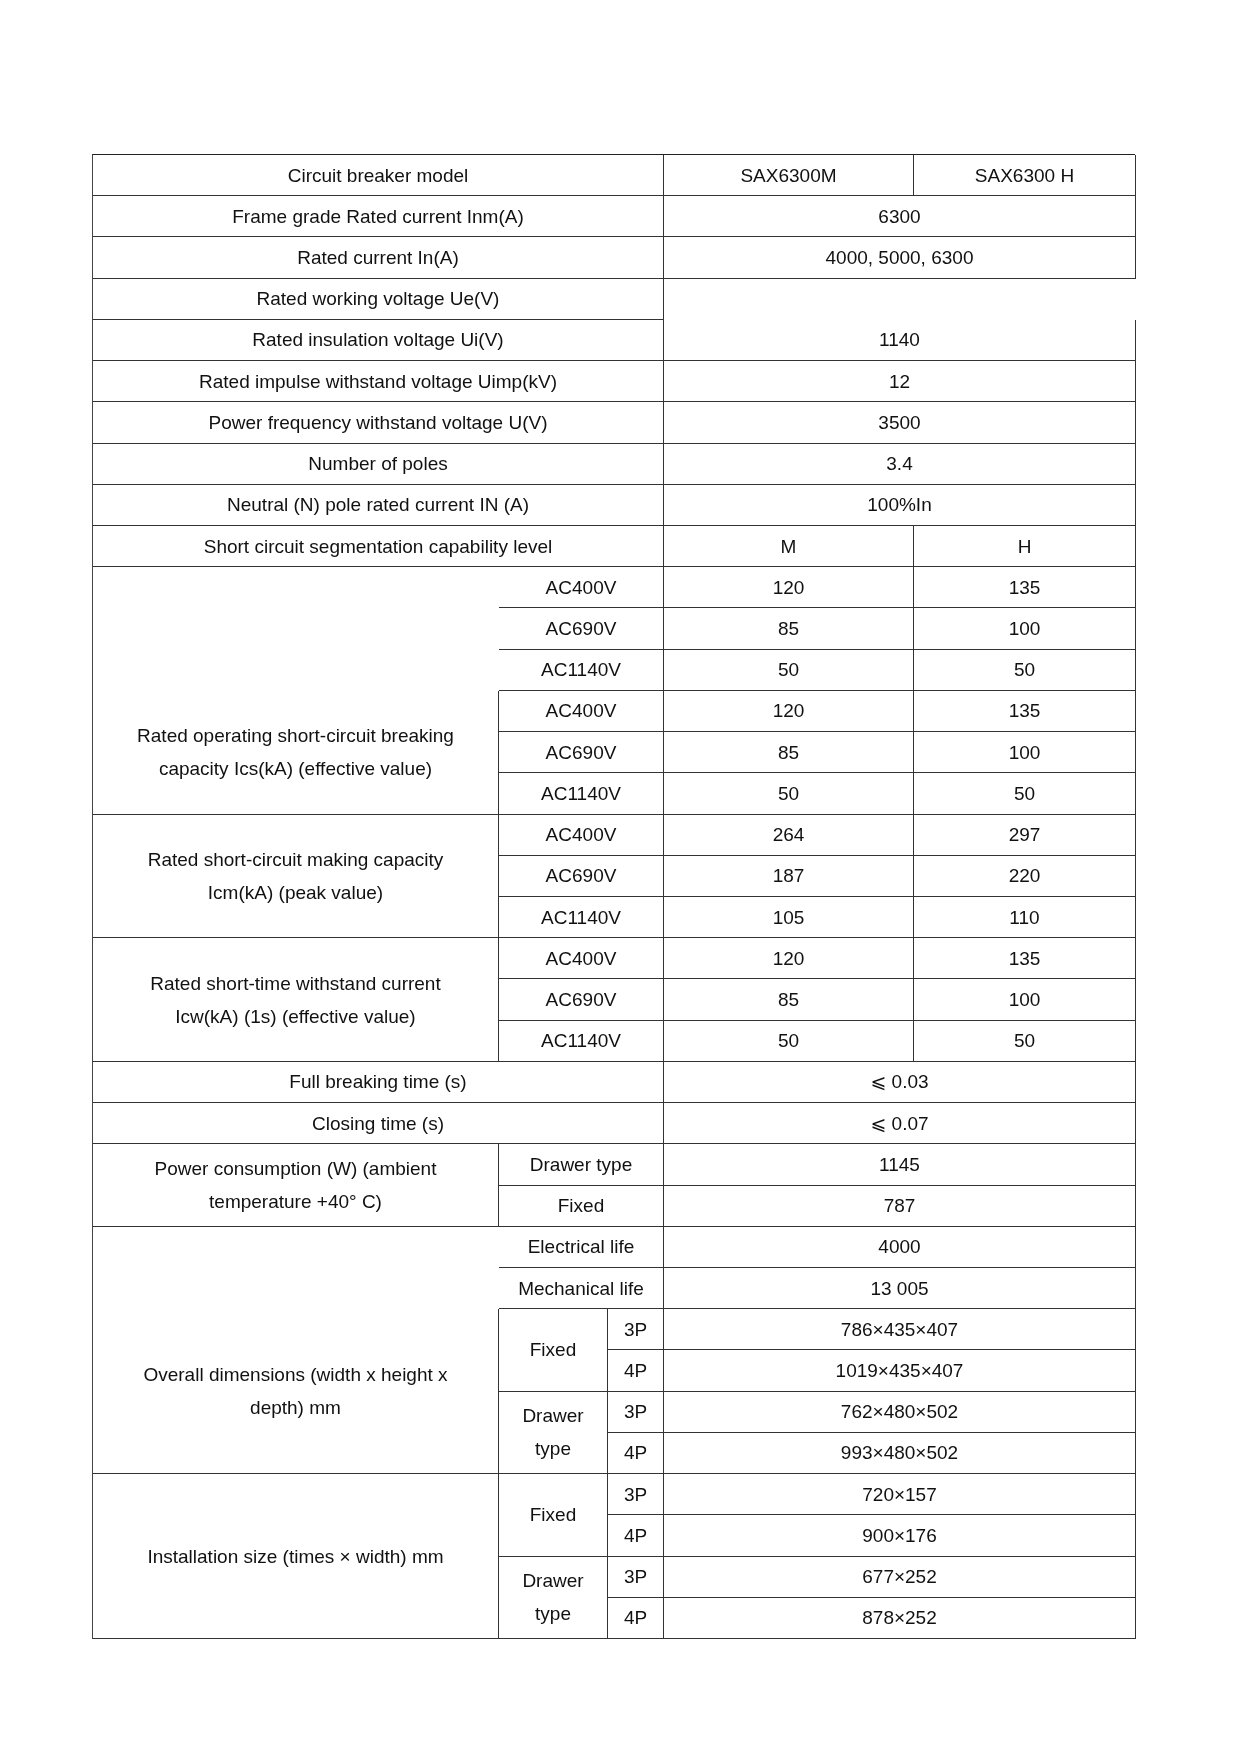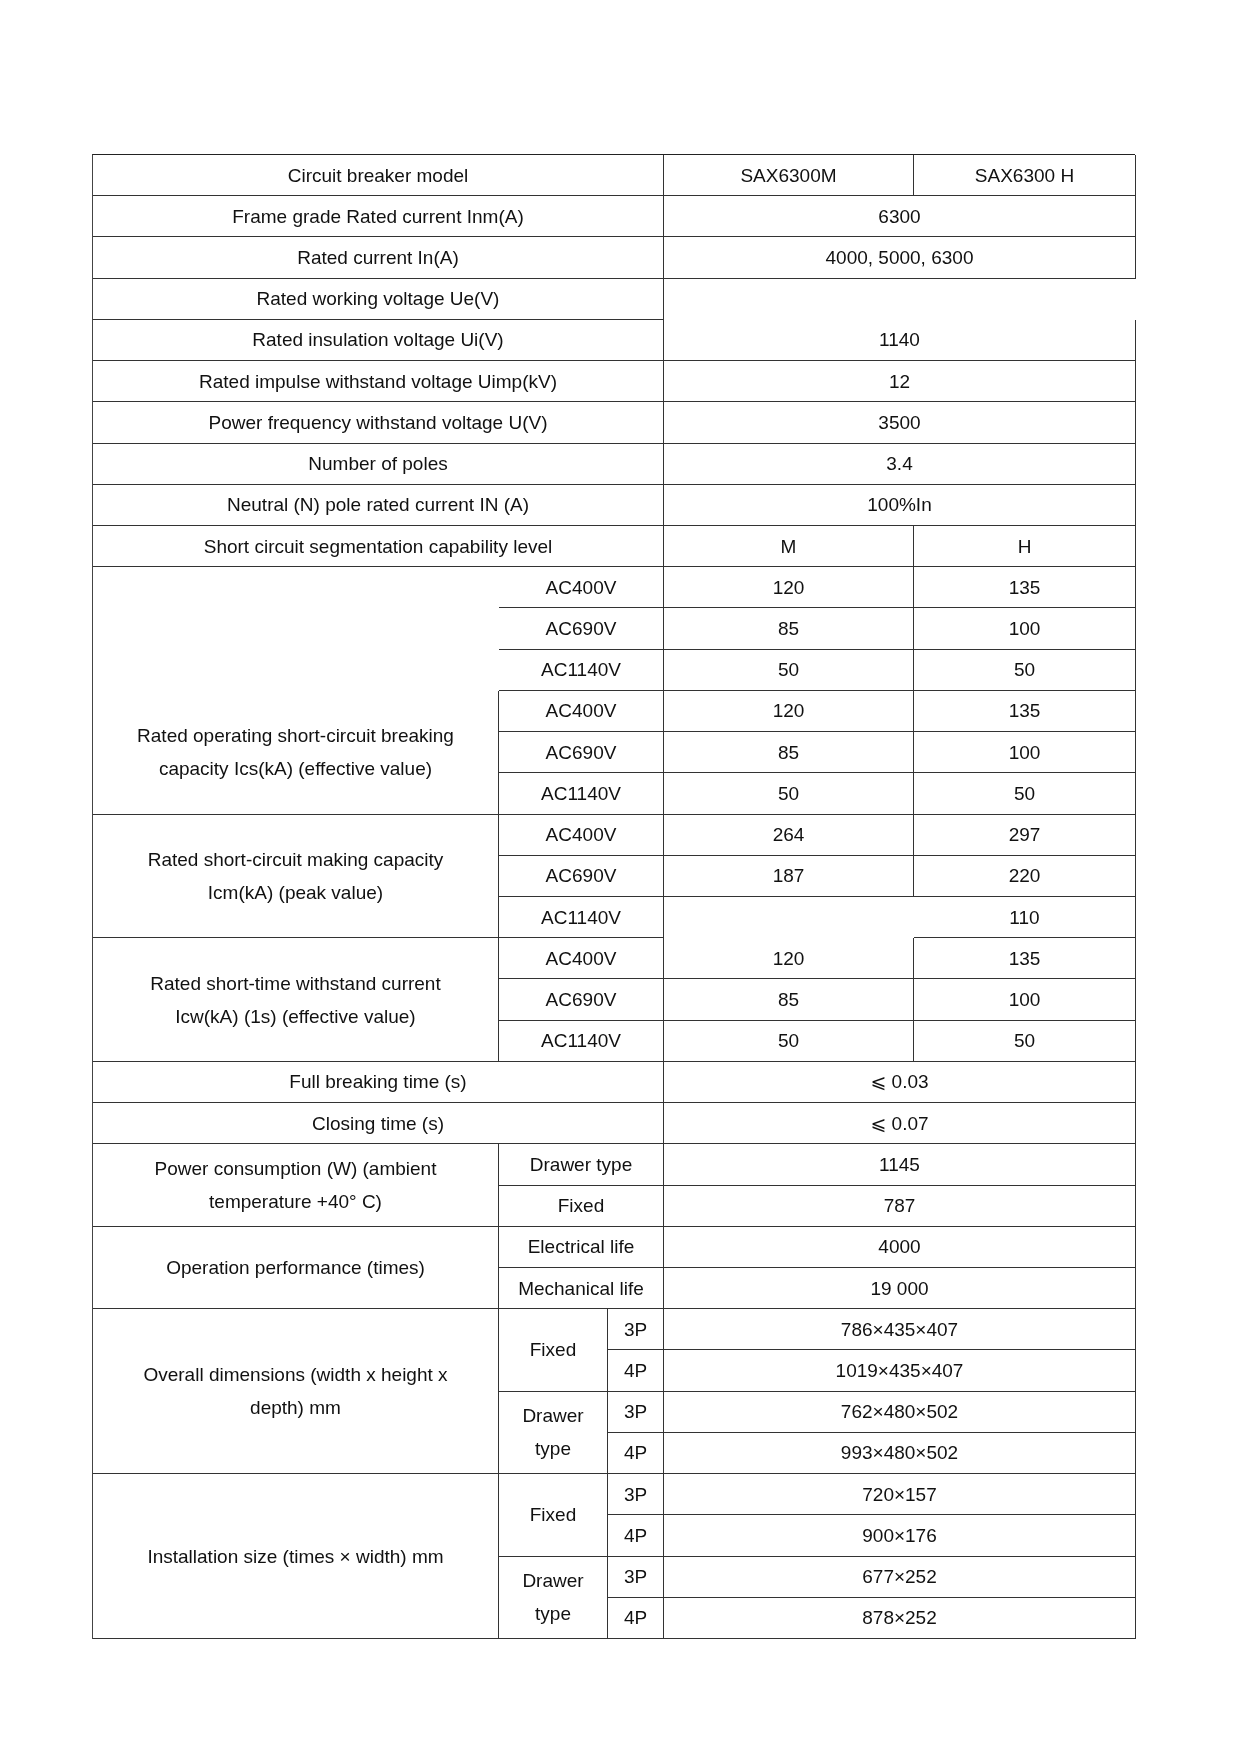--- a/index.html
+++ b/index.html
@@ -74,20 +74,21 @@
 
   <div class="c wrap" style="grid-column:1;grid-row:17/20">Rated short-circuit making capacity
 Icm(kA) (peak value)</div>
   <div class="c" style="grid-column:2/4;grid-row:17">AC400V</div>
   <div class="c" style="grid-column:4;grid-row:17">264</div>
   <div class="c" style="grid-column:5;grid-row:17">297</div>
   <div class="c" style="grid-column:2/4;grid-row:18">AC690V</div>
   <div class="c" style="grid-column:4;grid-row:18">187</div>
   <div class="c" style="grid-column:5;grid-row:18">220</div>
   <div class="c" style="grid-column:2/4;grid-row:19">AC1140V</div>
+  <div class="c" style="grid-column:4;grid-row:19">105</div>
   <div class="c" style="grid-column:5;grid-row:19">110</div>
 
   <div class="c wrap" style="grid-column:1;grid-row:20/23">Rated short-time withstand current
 Icw(kA) (1s) (effective value)</div>
   <div class="c" style="grid-column:2/4;grid-row:20">AC400V</div>
   <div class="c" style="grid-column:4;grid-row:20">120</div>
   <div class="c" style="grid-column:5;grid-row:20">135</div>
   <div class="c" style="grid-column:2/4;grid-row:21">AC690V</div>
   <div class="c" style="grid-column:4;grid-row:21">85</div>
   <div class="c" style="grid-column:5;grid-row:21">100</div>
@@ -100,25 +101,24 @@
   <div class="c" style="grid-column:1/4;grid-row:24">Closing time (s)</div>
   <div class="c" style="grid-column:4/6;grid-row:24">⩽ 0.07</div>
 
   <div class="c wrap" style="grid-column:1;grid-row:25/27">Power consumption (W) (ambient
 temperature +40° C)</div>
   <div class="c" style="grid-column:2/4;grid-row:25">Drawer type</div>
   <div class="c" style="grid-column:4/6;grid-row:25">1145</div>
   <div class="c" style="grid-column:2/4;grid-row:26">Fixed</div>
   <div class="c" style="grid-column:4/6;grid-row:26">787</div>
 
-  <div class="c wrap" style="grid-column:1;grid-row:27/29">Operation performance (times)</div>
   <div class="c" style="grid-column:2/4;grid-row:27">Electrical life</div>
   <div class="c" style="grid-column:4/6;grid-row:27">4000</div>
   <div class="c" style="grid-column:2/4;grid-row:28">Mechanical life</div>
-  <div class="c" style="grid-column:4/6;grid-row:28">19 000</div>
+  <div class="c" style="grid-column:4/6;grid-row:28">13 005</div>
 
   <div class="c wrap" style="grid-column:1;grid-row:29/33">Overall dimensions (width x height x
 depth) mm</div>
   <div class="c" style="grid-column:2;grid-row:29/31">Fixed</div>
   <div class="c" style="grid-column:3;grid-row:29">3P</div>
   <div class="c" style="grid-column:4/6;grid-row:29">786×435×407</div>
   <div class="c" style="grid-column:3;grid-row:30">4P</div>
   <div class="c" style="grid-column:4/6;grid-row:30">1019×435×407</div>
   <div class="c" style="grid-column:2;grid-row:31/33">Drawer
 type</div>

